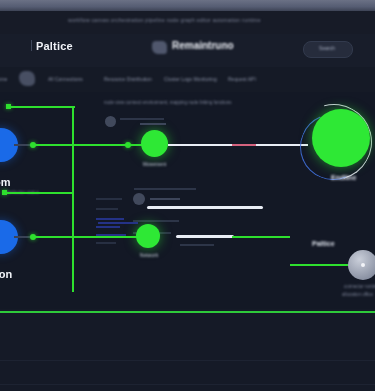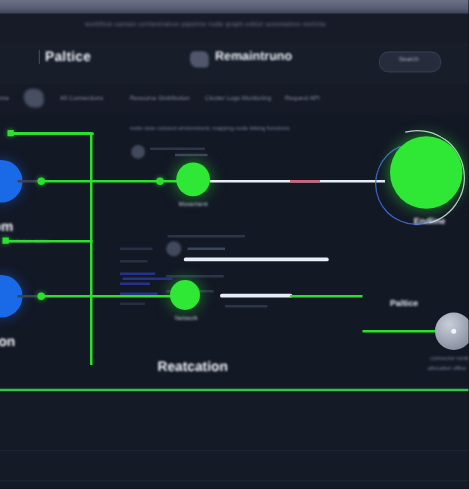--- a/index.html
+++ b/index.html
@@ -181,21 +181,20 @@
     <div class="edge-h" style="left:232px;top:144px;width:58px"></div>
 
     <div class="panel-row blue" style="left:98px;top:130px;width:40px"></div>
 
     <div class="lbl-mid" style="left:312px;top:148px">Paltice</div>
     <div class="node-gray" style="left:348px;top:158px;width:30px;height:30px"></div>
     <div class="lbl-faint" style="left:344px;top:192px">connector runtime</div>
     <div class="lbl-faint" style="left:342px;top:200px">allocation office</div>
     <div class="edge-h" style="left:290px;top:172px;width:58px"></div>
 
-    <div class="lbl-big" style="left:126px;top:196px">Reatcation</div>
 
   </div>
 
   <div class="bottom"></div>
   <div class="bottom-line"></div>
   <div class="bottom-sep" style="top:360px"></div>
   <div class="bottom-sep" style="top:384px"></div>
 
 </div>
 

